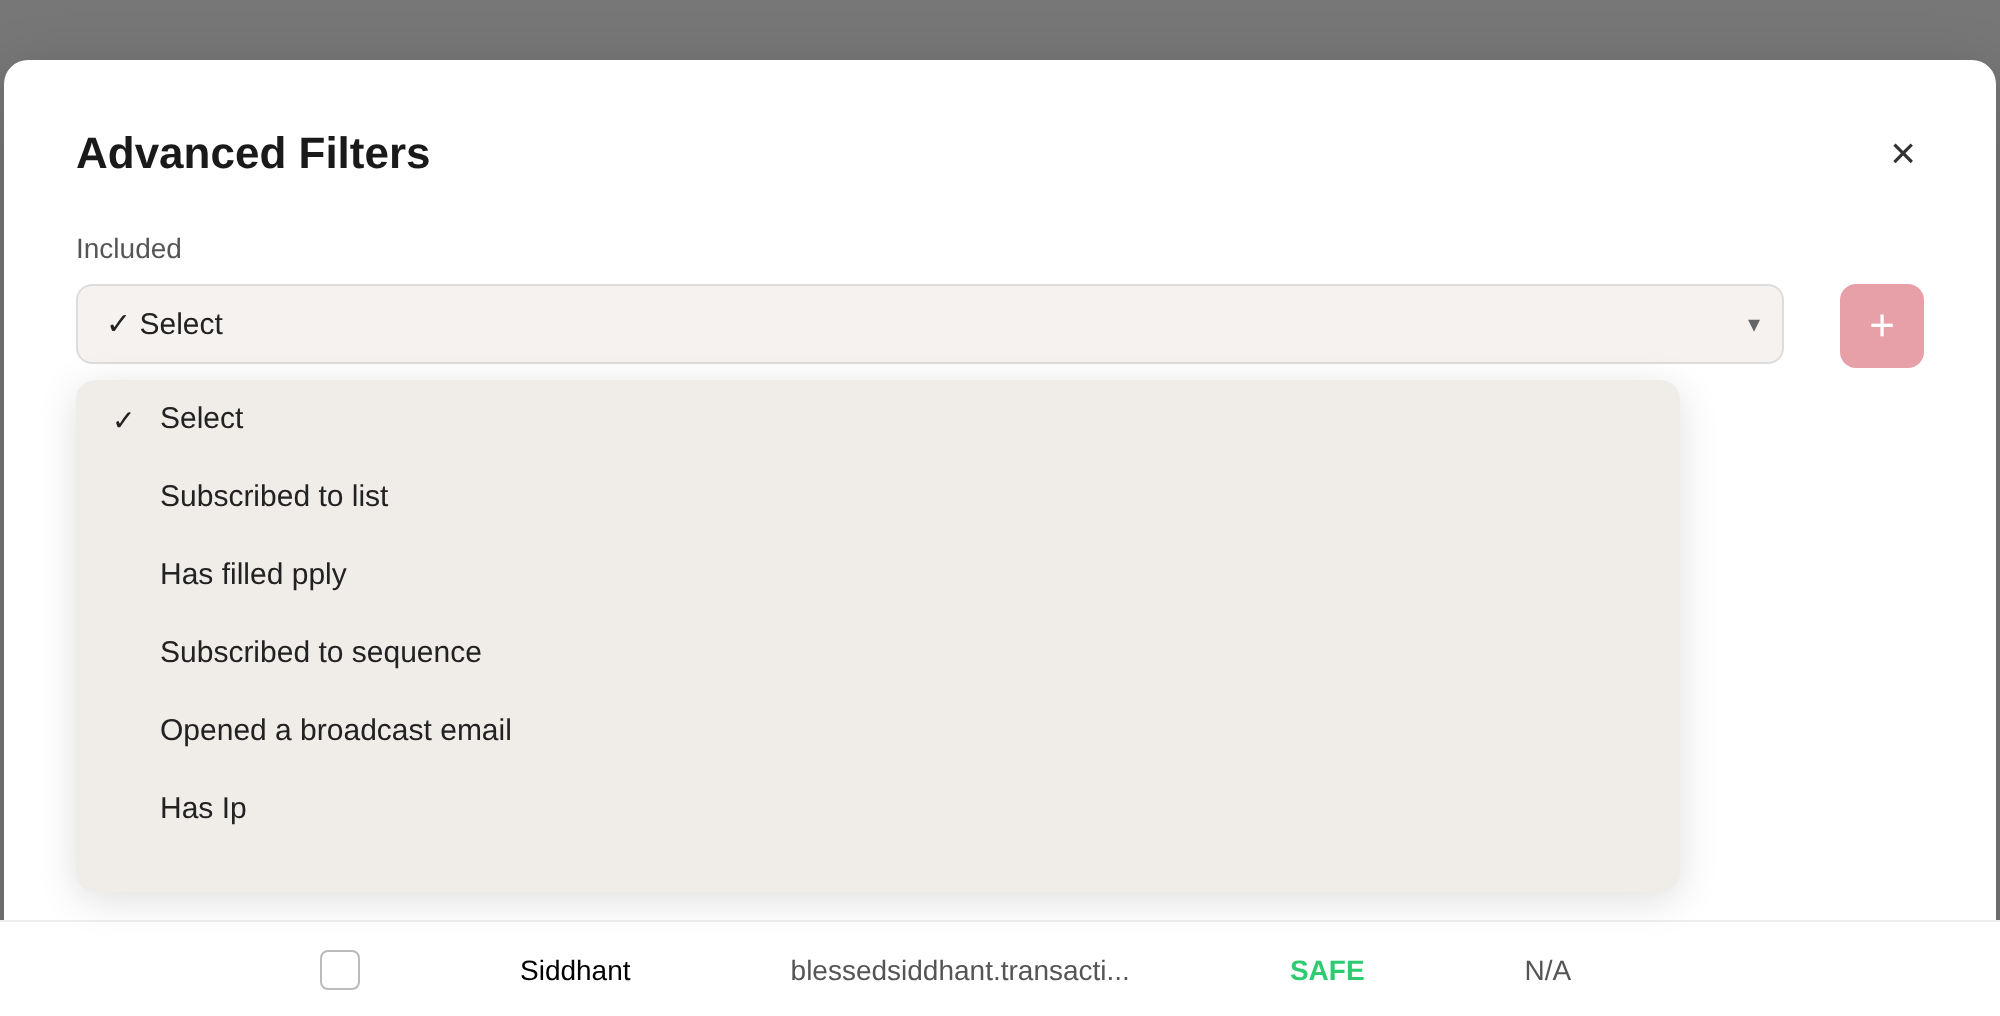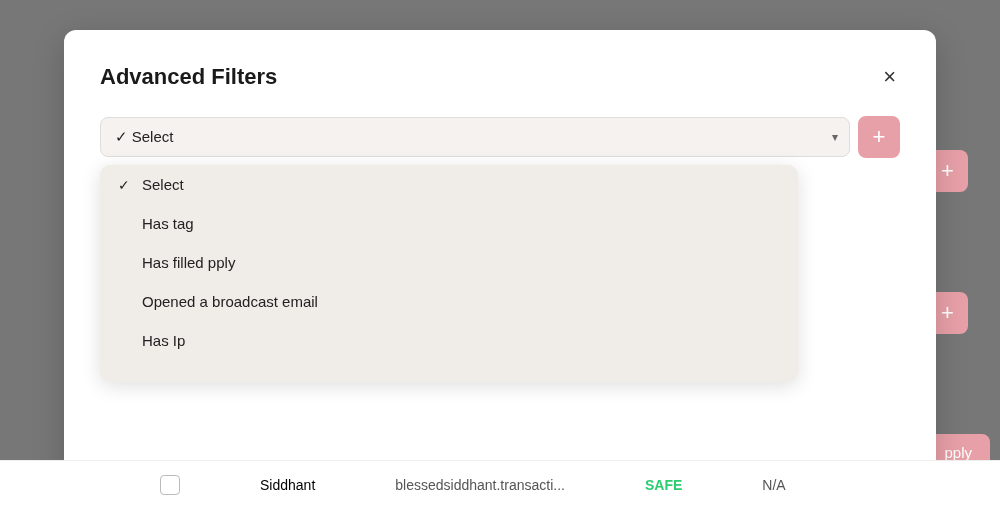--- a/index.html
+++ b/index.html
@@ -23,21 +23,21 @@
       top: 0; left: 0; right: 0; bottom: 0;
       display: flex;
       align-items: flex-start;
       justify-content: center;
       padding-top: 30px;
     }
 
     .modal {
       background: #ffffff;
       border-radius: 12px;
-      width: 872px;
+      width: 996px;
       min-height: 460px;
       padding: 32px 36px 28px 36px;
       position: relative;
       box-shadow: 0 8px 32px rgba(0,0,0,0.18);
     }
 
     .modal-header {
       display: flex;
       align-items: center;
       justify-content: space-between;
@@ -62,22 +62,22 @@
 
     .section-label {
       font-size: 14px;
       color: #555;
       margin-bottom: 10px;
       font-weight: 400;
     }
 
     .filter-row {
       display: flex;
-      align-items: center;
-      gap: 8px;
+      align-items: flex-start;
+      gap: 28px;
       margin-bottom: 10px;
       position: relative;
     }
 
     .select-wrapper {
       position: relative;
       flex: 1;
     }
 
     .filter-select {
@@ -211,41 +211,46 @@
 </div>
 
 <div class="modal-container">
   <div class="modal">
 
     <div class="modal-header">
       <h2 class="modal-title">Advanced Filters</h2>
       <button class="close-button">×</button>
     </div>
 
+    <div class="section-label">Included</div>
 
     <div class="filter-row">
       <div class="select-wrapper">
 
         <div class="filter-select">
           <span>✓ </span><span>Select</span>
         </div>
         <span class="select-chevron">▾</span>
 
         <div class="dropdown-menu">
           <div class="dropdown-item selected">
             <span class="checkmark">✓</span>
             <span>Select</span>
           </div>
           <div class="dropdown-item">
             <span class="checkmark"></span>
-            <span>Has tag</span>
+            <span>Subscribed to list</span>
           </div>
           <div class="dropdown-item">
             <span class="checkmark"></span>
             <span>Has filled pply</span>
+          </div>
+          <div class="dropdown-item">
+            <span class="checkmark"></span>
+            <span>Subscribed to sequence</span>
           </div>
           <div class="dropdown-item">
             <span class="checkmark"></span>
             <span>Opened a broadcast email</span>
           </div>
           <div class="dropdown-item">
             <span class="checkmark"></span>
             <span>Has Ip</span>
           </div>
           <div class="dropdown-item">

